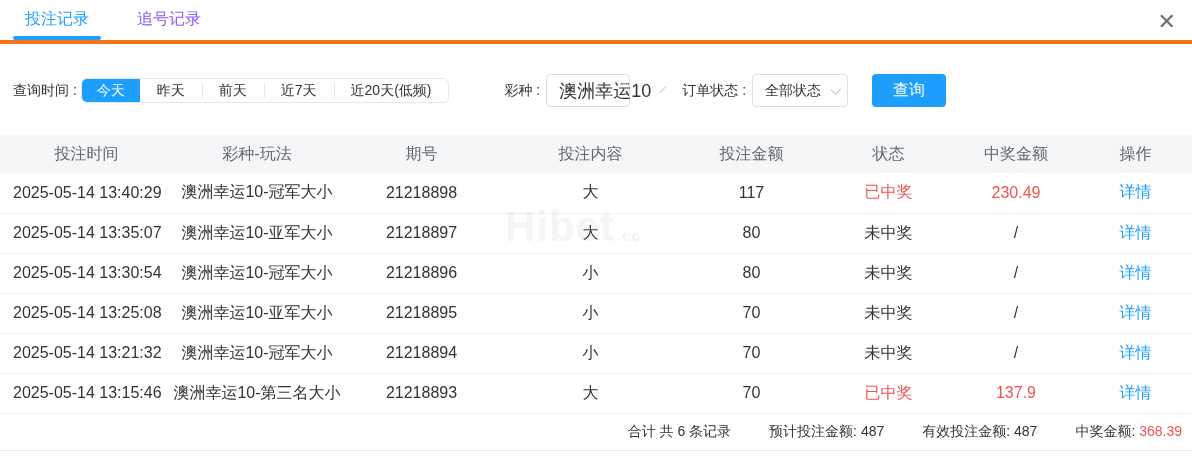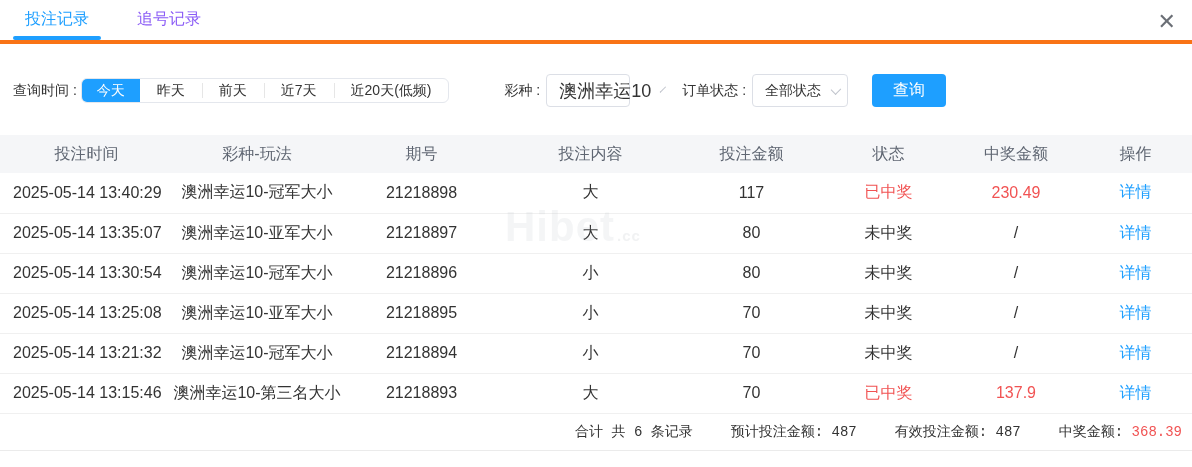--- a/index.html
+++ b/index.html
@@ -49,21 +49,21 @@
     text-align:center; }
   tbody td { height:40px; text-align:center; border-bottom:1px solid #f0f0f0;
     color:#333; }
   tbody td.c-time { text-align:left; padding-left:13px; }
   .red { color:#f15353; }
   a.detail-link { color:#1e9fff; text-decoration:none; cursor:pointer; }
 
   
   .summary { height:37px; display:flex; align-items:center; justify-content:flex-end;
     padding-right:10px; border-bottom:1px solid #ebebeb; font-size:14px; color:#333; }
-  .summary .seg { margin-left:38px; white-space:nowrap;font-family:Liberation Mono, monospace; }
+  .summary .seg { margin-left:38px; white-space:nowrap; }
   .summary .seg:first-child { margin-left:0; }
 
   
   .watermark { position:absolute; left:505px; top:203px; pointer-events:none;
     font-size:42px; font-weight:bold; letter-spacing:1px;
     color:rgba(170,175,182,0.13); user-select:none; }
   .watermark .wm-suffix { font-size:15px; font-weight:bold; margin-left:2px;
     color:rgba(170,175,182,0.16); }
 </style>
 </head>

